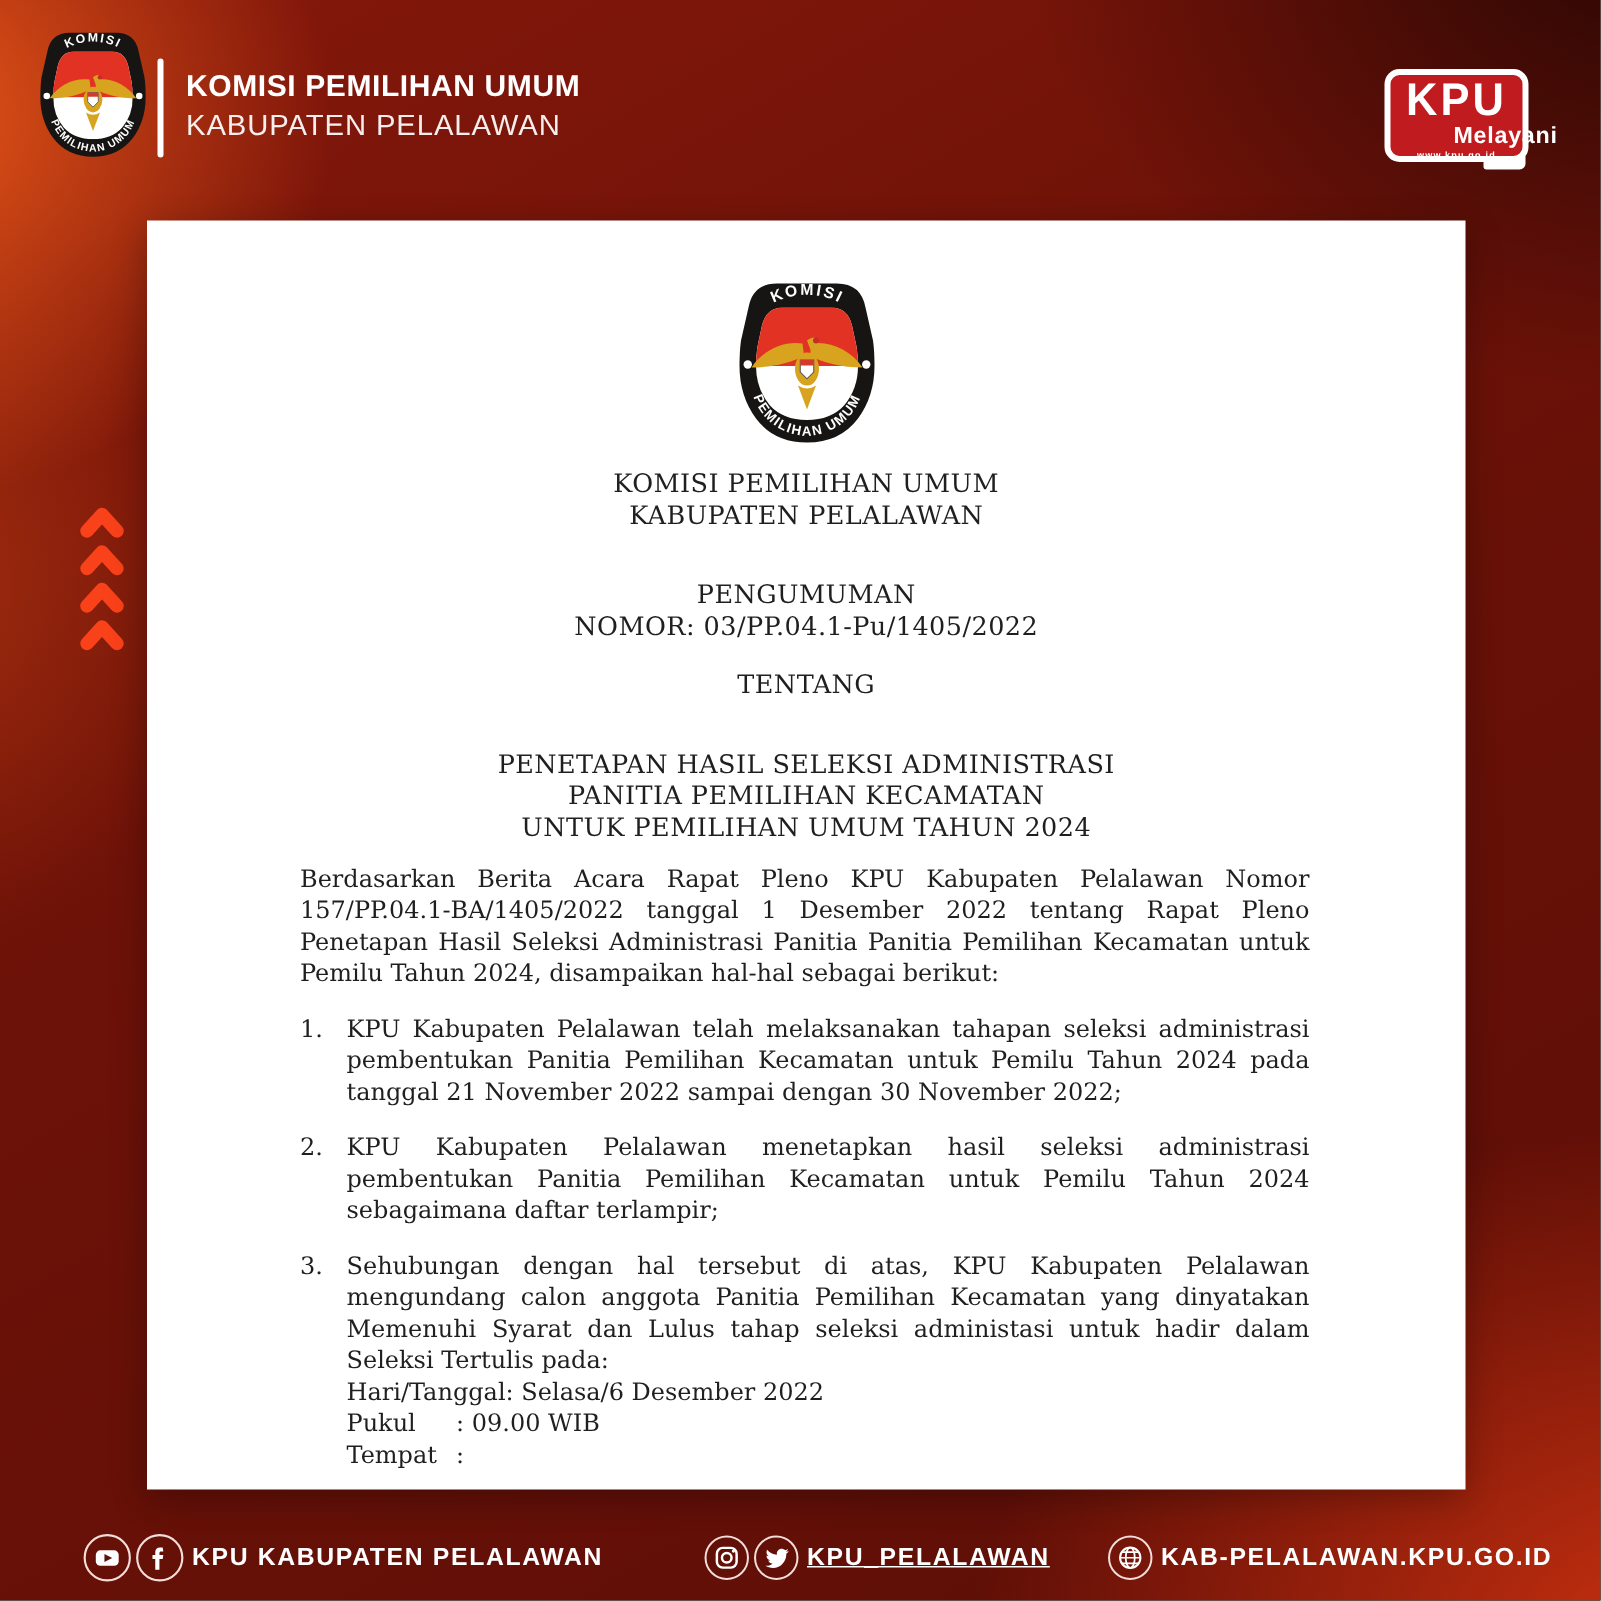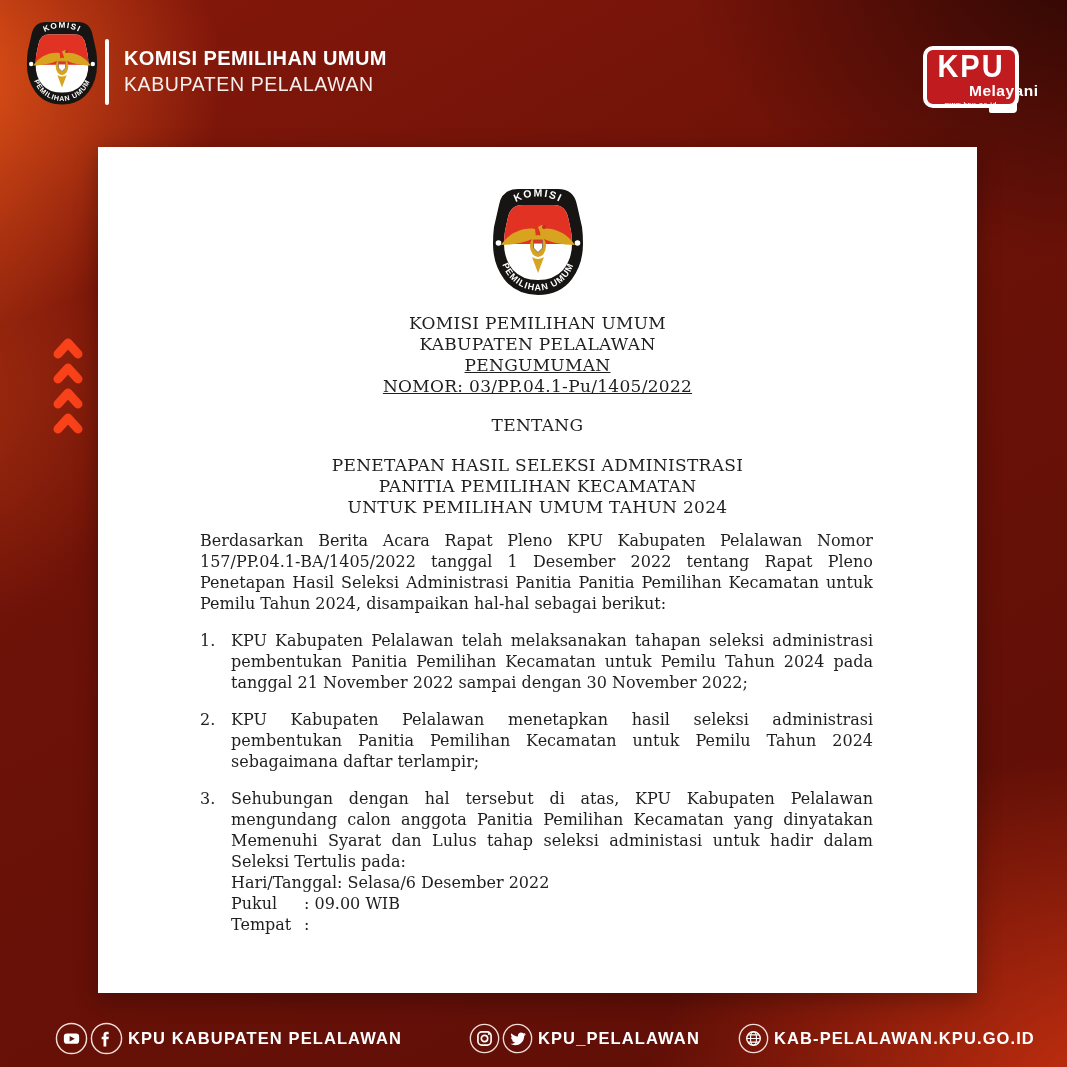--- a/index.html
+++ b/index.html
@@ -25,31 +25,31 @@
   .mel-url{font-weight:700;font-size:6px;letter-spacing:.8px;margin-top:2px;}
   .mel-tab{position:absolute;right:-2px;bottom:-9px;width:28px;height:9px;background:#fff;border-radius:0 0 4px 2px;}
   
   .chev{position:absolute;left:52px;top:333px;}
   
   .card{position:absolute;left:98px;top:147px;width:879px;height:846px;background:#fff;overflow:hidden;
     box-shadow:0 6px 22px rgba(0,0,0,.3);font-family:"DejaVu Serif",serif;color:#1f1f1f;}
   .doc-logo{display:block;margin:40px auto 0;width:100px;height:112px;}
   .doc-org{text-align:center;margin-top:14px;font-size:17px;line-height:21px;letter-spacing:.3px;}
   .doc-block{text-align:center;font-size:17px;line-height:21px;letter-spacing:.3px;}
-  .mt-peng{text-decoration:underline;} .mt-tent{margin-top:18px;} .mt-subj{margin-top:19px;}
+  .mt-peng{margin-top:32px;} .mt-tent{margin-top:18px;} .mt-subj{margin-top:32px;}
   .doc-body{margin:12px 104px 0 102px;font-size:16px;line-height:21px;text-align:justify;hyphens:none;}
   .item{display:flex;margin-top:16px;}
   .item-num{width:31px;flex:none;}
   .item-text{flex:1;text-align:justify;}
   .sched-row{text-align:left;}
   .slabel{display:inline-block;min-width:73px;}
   
   .fgrp{position:absolute;top:1021px;height:34px;display:flex;align-items:center;gap:5px;color:#fff;
     font-weight:700;font-size:16.5px;letter-spacing:1.1px;}
-  .fg1{left:55px;} .fg2{left:469px;} .fg3{left:738px;}
+  .fg1{left:55px;} .fg2{left:469px;text-decoration:underline;} .fg3{left:738px;}
   .fico{display:block;}
 </style>
 </head>
 <body>
 
 <div class="stage">
 
   <svg class="hdr-badge" viewBox="0 0 100 112" aria-hidden="true">
     <path d="M30 2 H70 Q86 2 89 18 L94 40 Q95 47 95 57 Q95 77 84 92 Q72 108 50 108 Q28 108 16 92 Q5 77 5 57 Q5 47 6 40 L11 18 Q14 2 30 2 Z" fill="#171513"></path>
     <clipPath id="innA">

